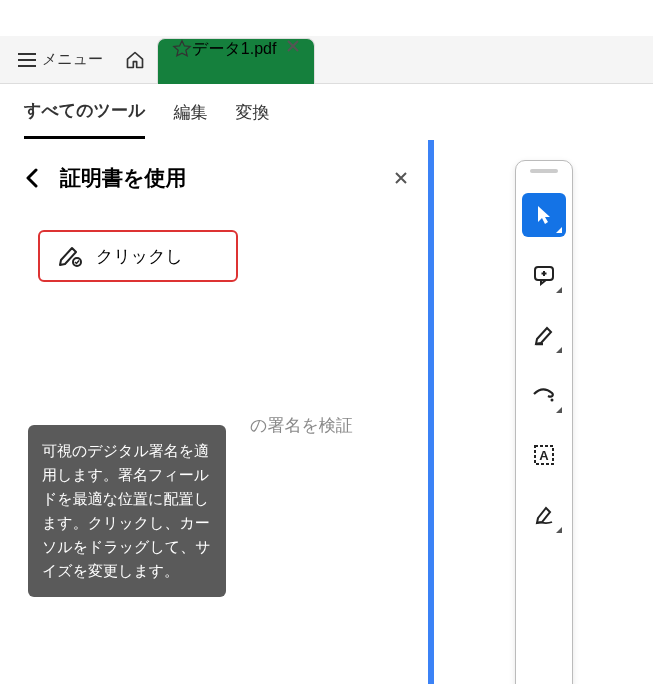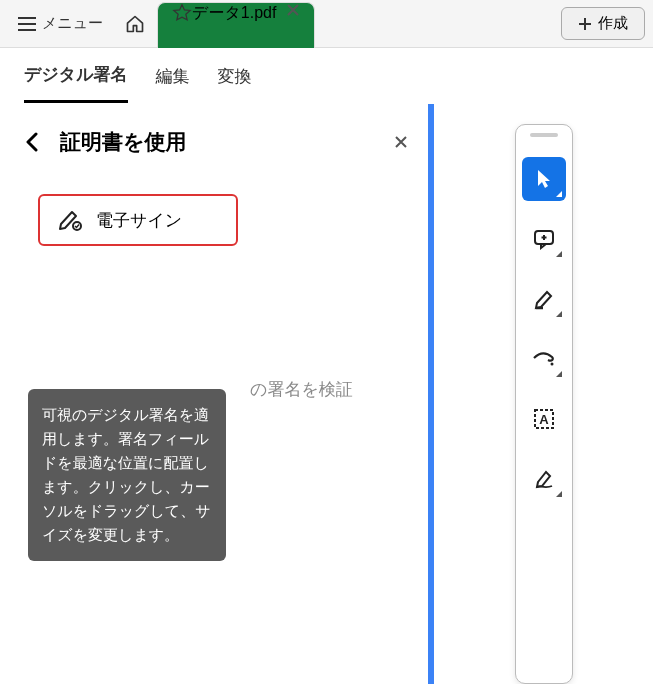--- a/index.html
+++ b/index.html
@@ -6,20 +6,21 @@
     body { width: 653px; height: 684px; background: #fff; overflow: hidden; }
 
     .toolbar {
       height: 48px;
       background: #f5f5f5;
       border-bottom: 1px solid #ddd;
       display: flex;
       align-items: center;
       gap: 4px;
       padding: 9px 8px;
+      margin-top: 36px;
     }
     .menu-btn {
       display: flex; align-items: center; gap: 6px;
       padding: 6px 10px; border-radius: 4px; cursor: pointer;
       font-size: 15px; color: #333;
     }
     .home-btn {
       width: 36px; height: 36px; display: flex; align-items: center; justify-content: center;
       border-radius: 4px; cursor: pointer;
     }
@@ -117,30 +118,24 @@
     <svg width="20" height="20" viewBox="0 0 24 24">
         <path d="M12 2l2.9 6.3 6.9.6-5.2 4.6 1.6 6.8L12 17l-6.2 3.3 1.6-6.8L2.2 8.9l6.9-.6z" fill="none" stroke="#333" stroke-width="1.5"></path>
       </svg>
     <span>データ1.pdf</span>
     <span class="tab-close">
       <svg width="14" height="14" viewBox="0 0 14 14">
           <path d="M2 2l10 10M12 2L2 12" stroke="#555" stroke-width="2"></path>
         </svg>
     </span>
   </div>
-  <div class="create-btn">
-    <svg width="14" height="14" viewBox="0 0 14 14">
-        <path d="M7 1v12M1 7h12" stroke="#333" stroke-width="2"></path>
-      </svg>
-    <span>作成</span>
-  </div>
 </div>
 
 <div class="subbar">
-  <div class="tab-item active">デジタル署名</div>
+  <div class="tab-item active">すべてのツール</div>
   <div class="tab-item">編集</div>
   <div class="tab-item">変換</div>
 </div>
 
 <div class="content">
   <div class="left-panel">
     <div class="panel-header">
       <div class="back-btn">
         <svg width="14" height="20" viewBox="0 0 14 20">
             <path d="M11 2 L3 10 L11 18" fill="none" stroke="#000" stroke-width="3" stroke-linecap="round" stroke-linejoin="round"></path>
@@ -153,21 +148,21 @@
           </svg>
       </div>
     </div>
 
     <div class="action-btn">
       <svg width="26" height="24" viewBox="0 0 26 24">
         <path d="M3 16 L14 4 L18 8 L7 20 L2 21 Z" fill="none" stroke="#222" stroke-width="2" stroke-linejoin="round"></path>
         <circle cx="19" cy="18" r="4" fill="none" stroke="#222" stroke-width="2"></circle>
         <path d="M17 18 l1.5 1.5 L21 16.5" fill="none" stroke="#222" stroke-width="1.5"></path>
       </svg>
-      <span>電子サイン</span>
+      <span>クリックし</span>
     </div>
 
     <div class="tooltip">
       <span>可視のデジタル署名を適用します。署名フィールドを最適な位置に配置します。クリックし、カーソルをドラッグして、サイズを変更します。</span>
     </div>
 
     <div class="secondary-item partial">
       <span style="visibility:hidden;width:22px;"></span>
       <span style="margin-left:160px">の署名を検証</span>
     </div>

